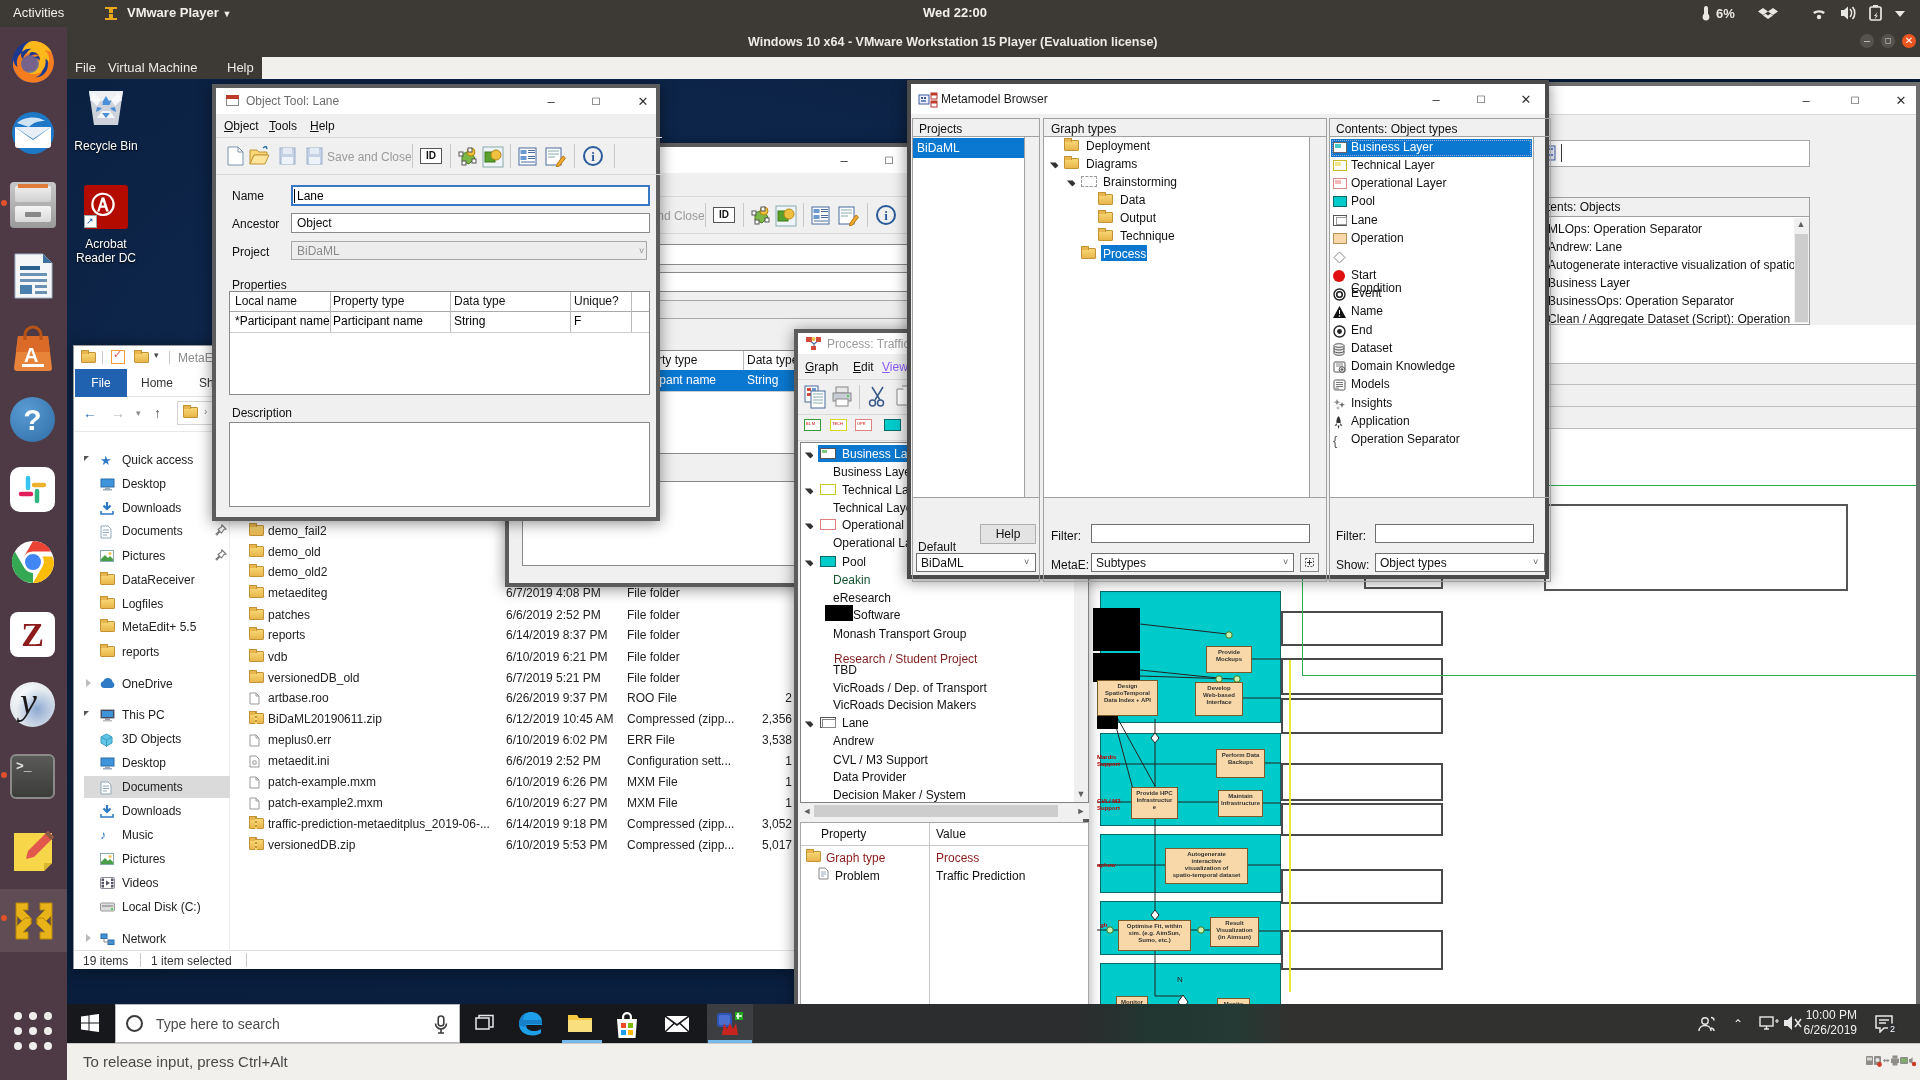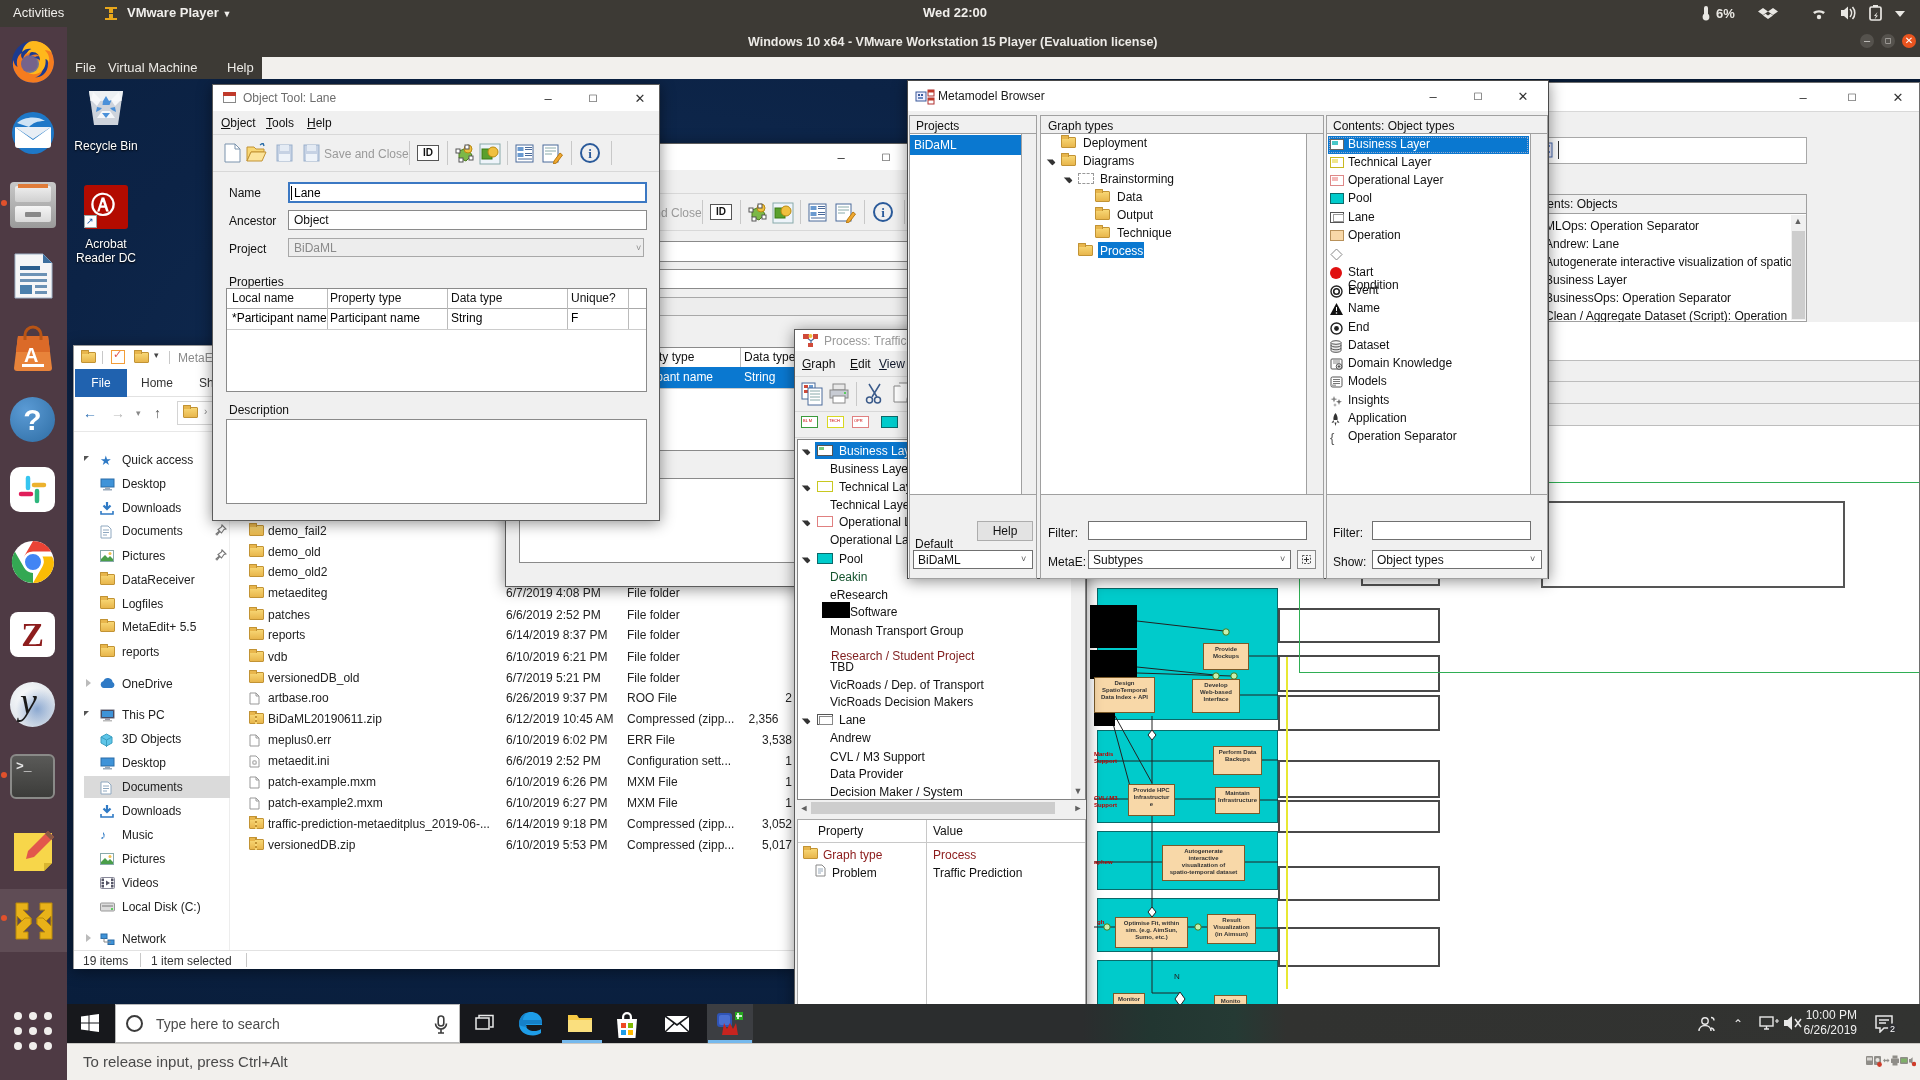--- a/index.html
+++ b/index.html
@@ -1,20 +1,20 @@
 <!DOCTYPE html>
 <html><head>
 <meta charset="utf-8">
 <style>
 html,body{margin:0;padding:0;background:#000;}
 #screen{position:relative;width:1920px;height:1080px;overflow:hidden;background:#0b1d3a;font-family:"Liberation Sans",sans-serif;}
 .abs{position:absolute;}
 .t12{font-size:12px;color:#000;white-space:nowrap;}
 .t13{font-size:13px;color:#000;white-space:nowrap;}
-.w{position:absolute;background:#f0f0f0;border:1px solid #22c55e;box-sizing:border-box;box-shadow:0 2px 14px rgba(0,0,0,0.45);}
+.w{position:absolute;background:#f0f0f0;border:4px solid #22c55e;box-sizing:border-box;box-shadow:0 2px 14px rgba(0,0,0,0.45);}
 .titlebar{position:absolute;left:0;top:0;right:0;height:27px;background:#fff;}
 .wbtn{position:absolute;top:0;width:16px;height:16px;color:#333;font-size:13px;line-height:16px;text-align:center;}
 .inp{position:absolute;background:#fff;border:1px solid #8a8a8a;box-sizing:border-box;}
 .grayline{position:absolute;background:#c8c8c8;}
 .folder{position:absolute;width:15px;height:11px;background:linear-gradient(#f8d775,#e8b64c);border:1px solid #c29334;border-radius:1px;box-sizing:border-box;}
 .folder:before{content:"";position:absolute;left:-1px;top:-3px;width:6px;height:3px;background:#e8b64c;border:1px solid #c29334;border-bottom:none;border-radius:1px 1px 0 0;}
 .chip{position:absolute;width:17px;height:12px;background:#fff;box-sizing:border-box;}
 .sb{position:absolute;background:#f0f0f0;}
 .sbthumb{position:absolute;background:#cdcdcd;}
 .sbarrow{position:absolute;color:#606060;font-size:9px;line-height:10px;text-align:center;width:12px;height:12px;}
@@ -212,21 +212,21 @@
         </svg>
 <div class="abs" style="left:37px;top:345px;color:#222;">artbase.roo</div>
 <div class="abs" style="left:275px;top:345px;color:#222;">6/26/2019 9:37 PM</div>
 <div class="abs" style="left:396px;top:345px;color:#222;">ROO File</div>
 <div class="abs" style="left:504px;top:345px;width:57px;text-align:right;color:#222;">2</div>
 <div class="folder" style="left:18px;top:367px;"></div>
         <div class="abs" style="left:24px;top:366px;width:2px;height:12px;background:repeating-linear-gradient(#c29334 0 2px,#f8d775 2px 4px);"></div>
 <div class="abs" style="left:37px;top:366px;color:#222;">BiDaML20190611.zip</div>
 <div class="abs" style="left:275px;top:366px;color:#222;">6/12/2019 10:45 AM</div>
 <div class="abs" style="left:396px;top:366px;color:#222;">Compressed (zipp...</div>
-<div class="abs" style="left:504px;top:366px;width:57px;text-align:center;color:#222;">2,356</div>
+<div class="abs" style="left:504px;top:366px;width:57px;text-align:right;color:#222;">2,356</div>
 <svg class="abs" style="left:18px;top:388px;" width="11" height="13" viewBox="0 0 11 13">
           <path d="M1 1h6l3 3v8H1z" fill="#fff" stroke="#999"></path>
           <path d="M7 1v3h3" fill="none" stroke="#999"></path>
         </svg>
 <div class="abs" style="left:37px;top:387px;color:#222;">meplus0.err</div>
 <div class="abs" style="left:275px;top:387px;color:#222;">6/10/2019 6:02 PM</div>
 <div class="abs" style="left:396px;top:387px;color:#222;">ERR File</div>
 <div class="abs" style="left:504px;top:387px;width:57px;text-align:right;color:#222;">3,538</div>
 <svg class="abs" style="left:18px;top:409px;" width="11" height="13" viewBox="0 0 11 13">
           <path d="M1 1h6l3 3v8H1z" fill="#fff" stroke="#999"></path>
@@ -586,21 +586,21 @@
           <path d="M4 4l5 4 5-4M9 8v4"></path>
         </g>
         <rect x="1" y="1" width="6" height="5" fill="#d04a3a"></rect>
         <rect x="11" y="1" width="5" height="5" fill="#d04a3a"></rect>
         <circle cx="8.5" cy="3" r="2" fill="#f0c040"></circle>
         <rect x="6" y="10" width="5" height="4" fill="#d04a3a"></rect>
       </svg>
   <div class="abs" style="left:29px;top:4px;color:#9a9a9a;">Process: Traffic Prediction</div>
   <div class="abs" style="left:7px;top:27px;color:#111;"><u>G</u>raph</div>
   <div class="abs" style="left:55px;top:27px;color:#111;"><u>E</u>dit</div>
-  <div class="abs" style="left:84px;top:27px;color:#0f172a;"><u>V</u>iew</div>
+  <div class="abs" style="left:84px;top:27px;color:#8b5cf6;"><u>V</u>iew</div>
   <div class="abs" style="left:0;top:46px;width:291px;height:1px;background:#d8d8d8;"></div>
   <svg class="abs" style="left:6px;top:52px;" width="22" height="24" viewBox="0 0 22 24">
         <rect x="1" y="1" width="13" height="16" fill="#fff" stroke="#4a6a9a"></rect>
         <rect x="3" y="3" width="4" height="3" fill="#d04a3a"></rect>
         <rect x="3" y="8" width="4" height="3" fill="#d04a3a"></rect>
         <rect x="8" y="3" width="4" height="3" fill="#6a9ad0"></rect>
         <rect x="7" y="6" width="14" height="17" fill="#fff" stroke="#4a6a9a"></rect>
         <path d="M9 9h10M9 12h10M9 15h10M9 18h10" stroke="#8aa"></path>
       </svg>
   <svg class="abs" style="left:34px;top:53px;" width="20" height="22" viewBox="0 0 20 22">

